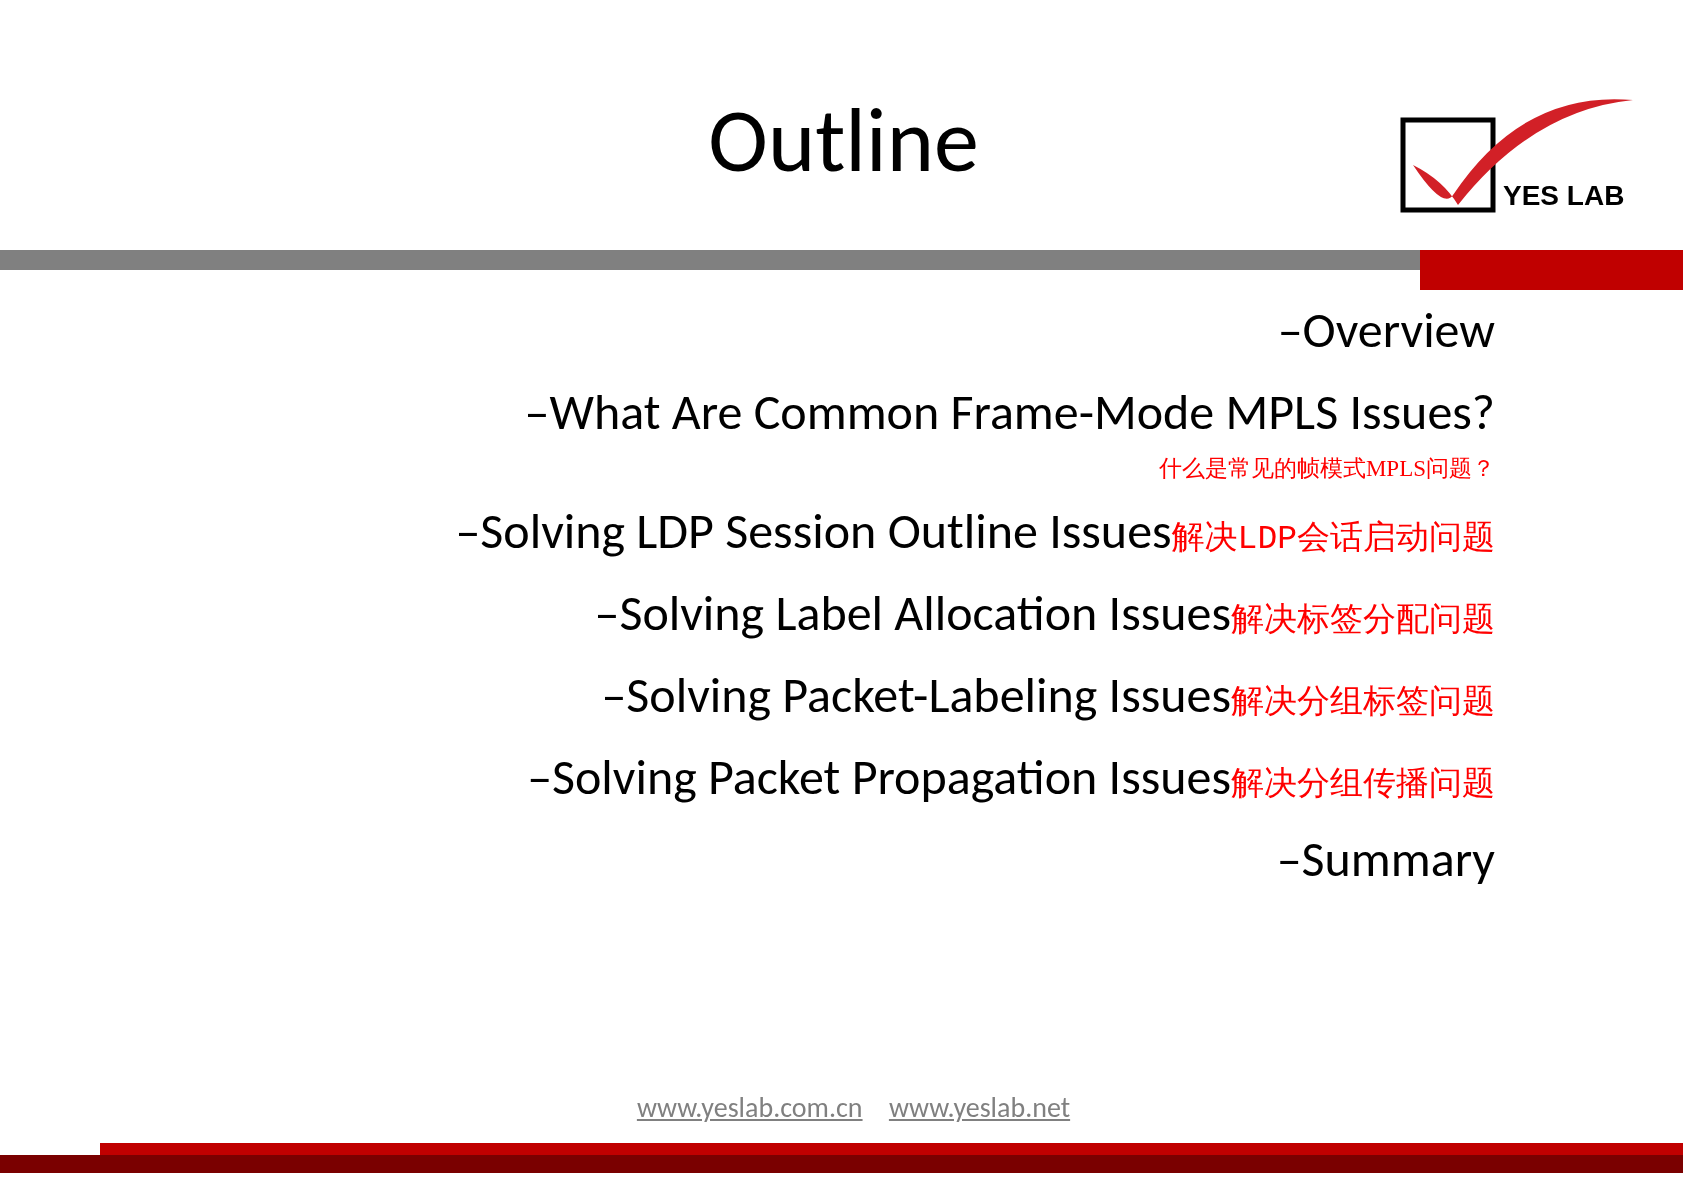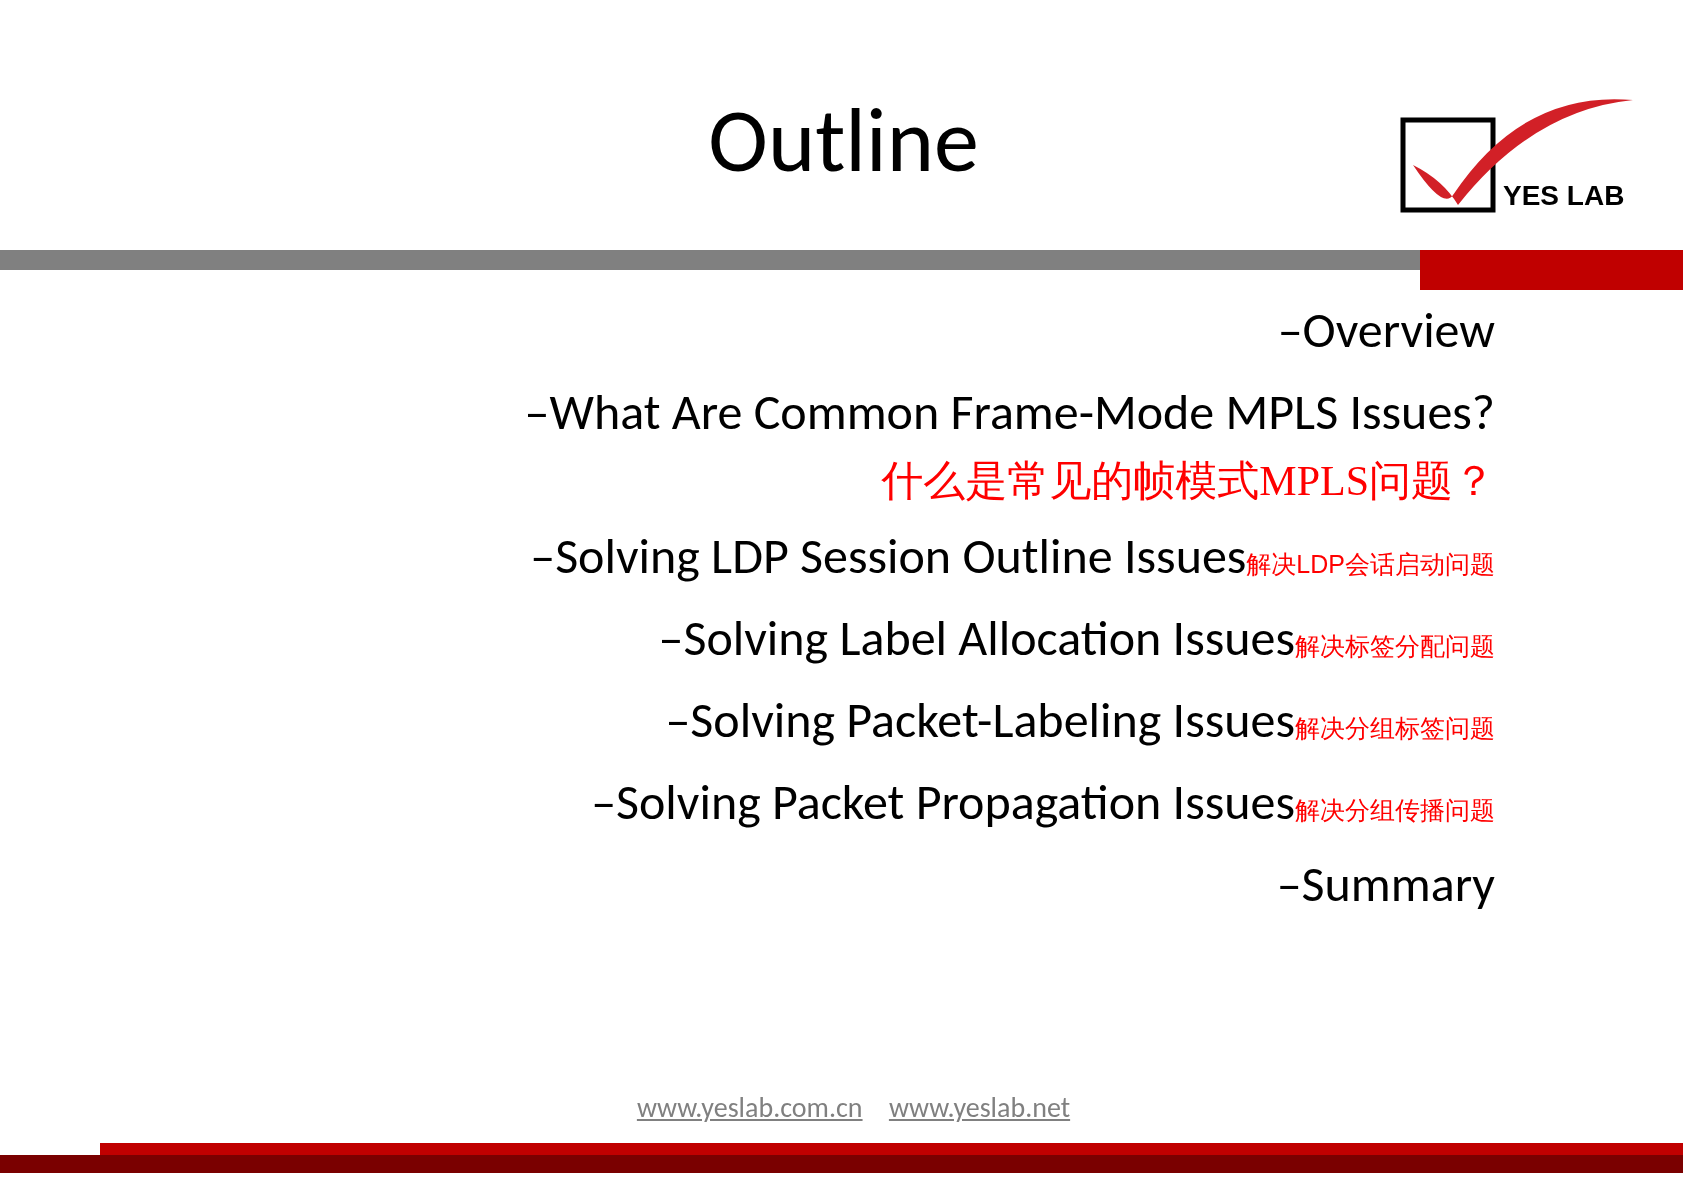--- a/index.html
+++ b/index.html
@@ -70,26 +70,26 @@
     text-indent: -42px;
     padding-left: 42px;
   }
   .item .dash {
     display: inline-block;
     width: 42px;
     text-indent: 0;
   }
   .red-small {
     color: #FF0000;
-    font-family: Liberation Sans, sans-serif;
-    font-size: 25px;
+    font-family: Liberation Mono, monospace;
+    font-size: 33px;
     margin-top: 22px;
   }
   .sub {
-    font-size: 42px;
+    font-size: 23px;
     color: #FF0000;
     font-family: SimSun, "宋体", serif;
     margin-left: 19px;
     margin-top: -6px;
     margin-bottom: 12px;
     text-indent: 0;
     padding-left: 0;
   }
   .footer-links {
     position: absolute;

